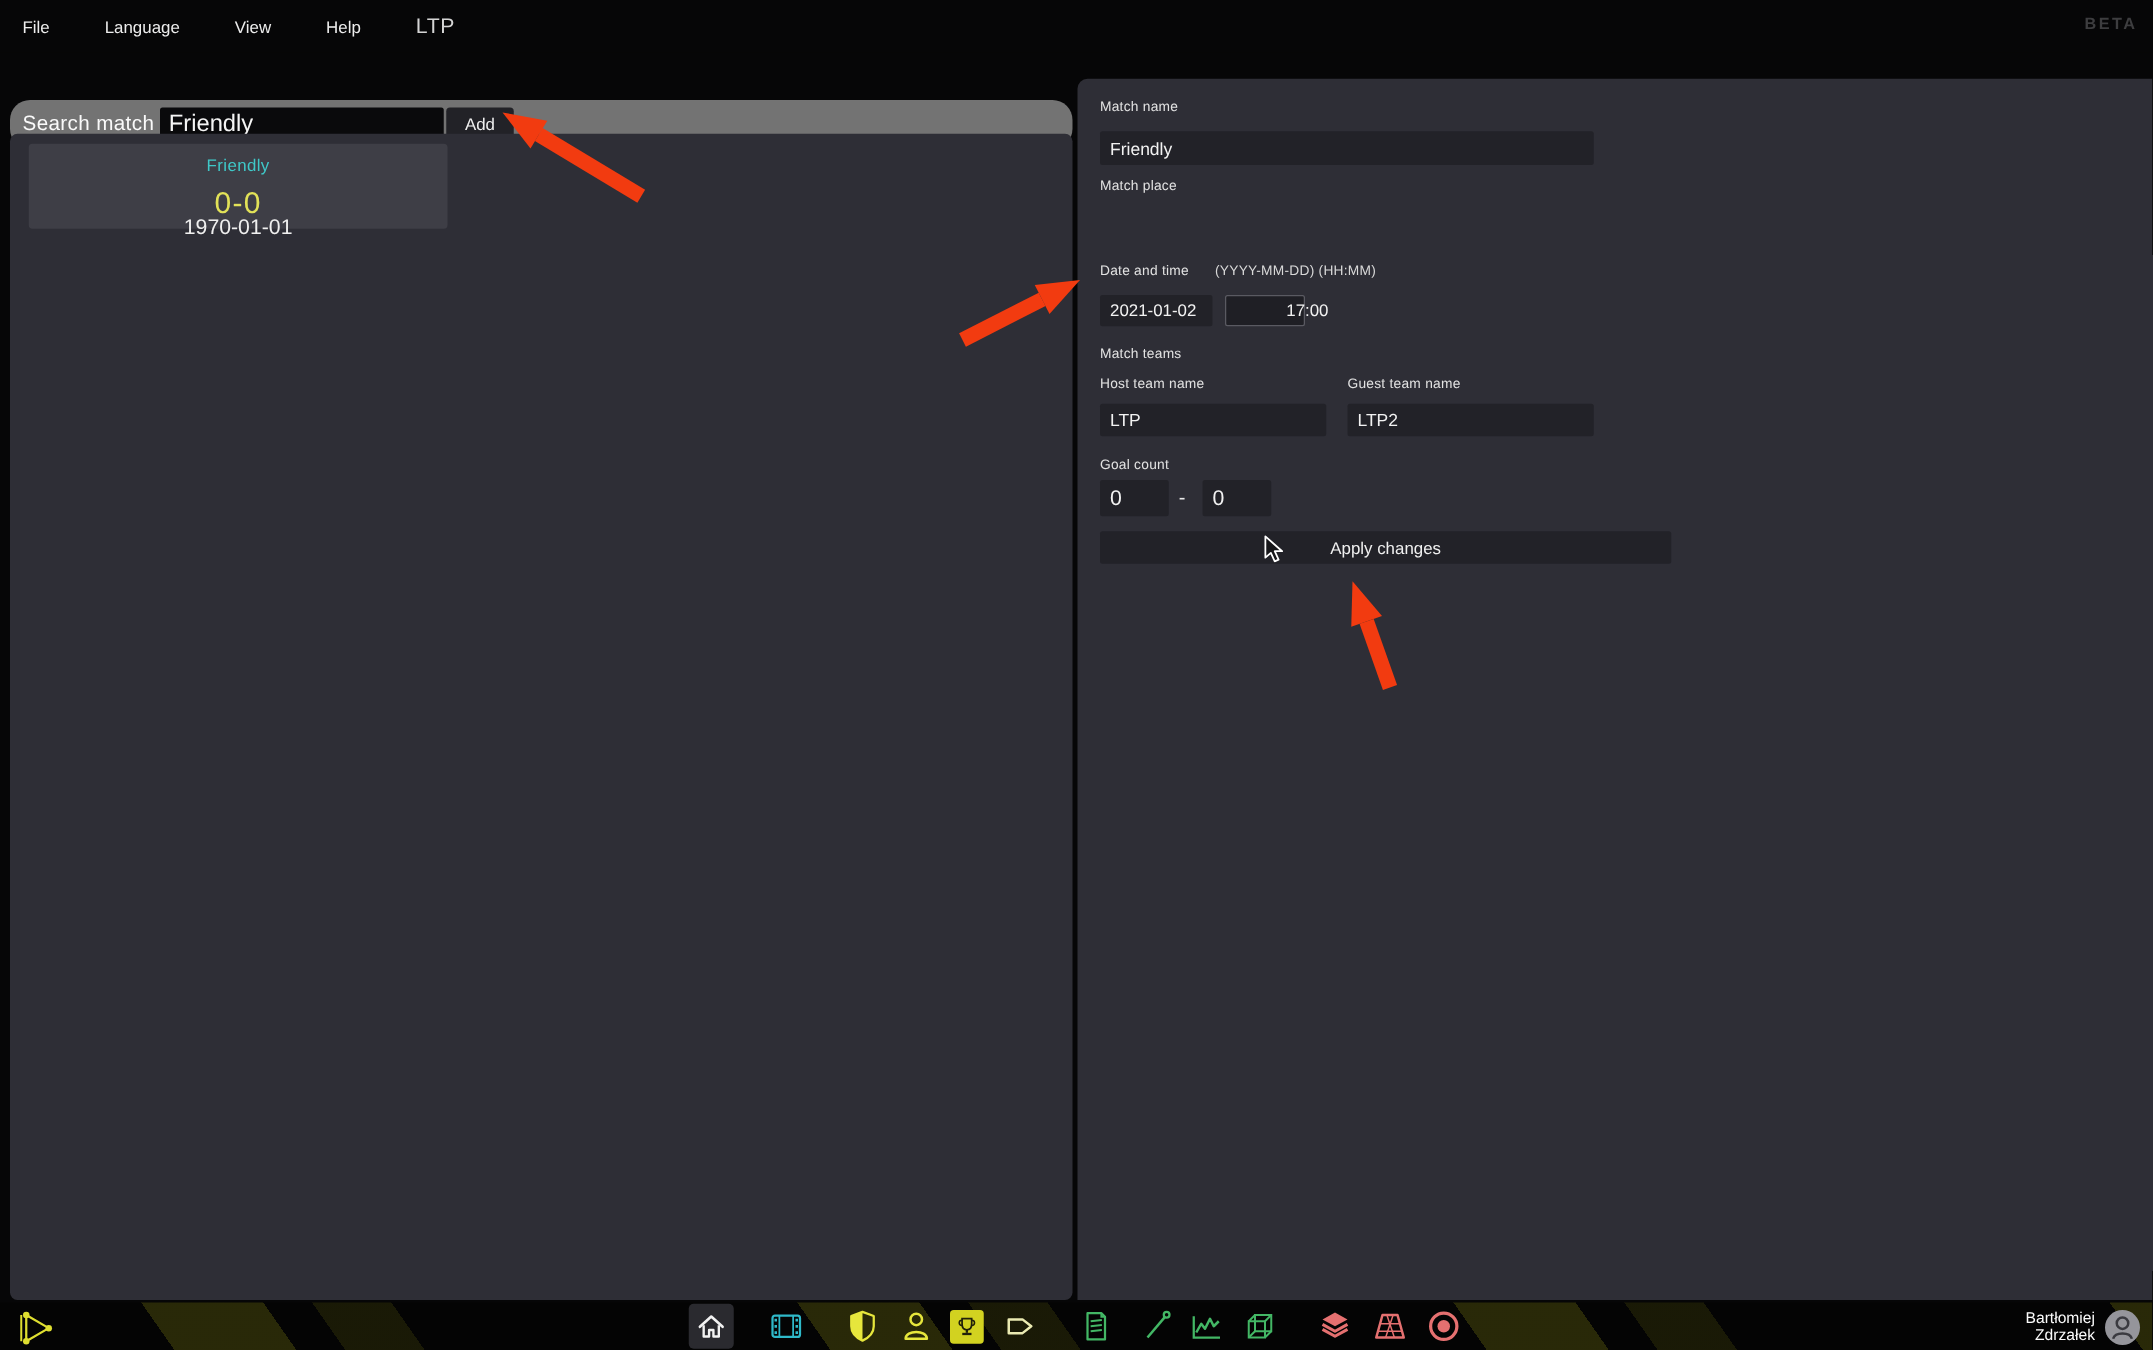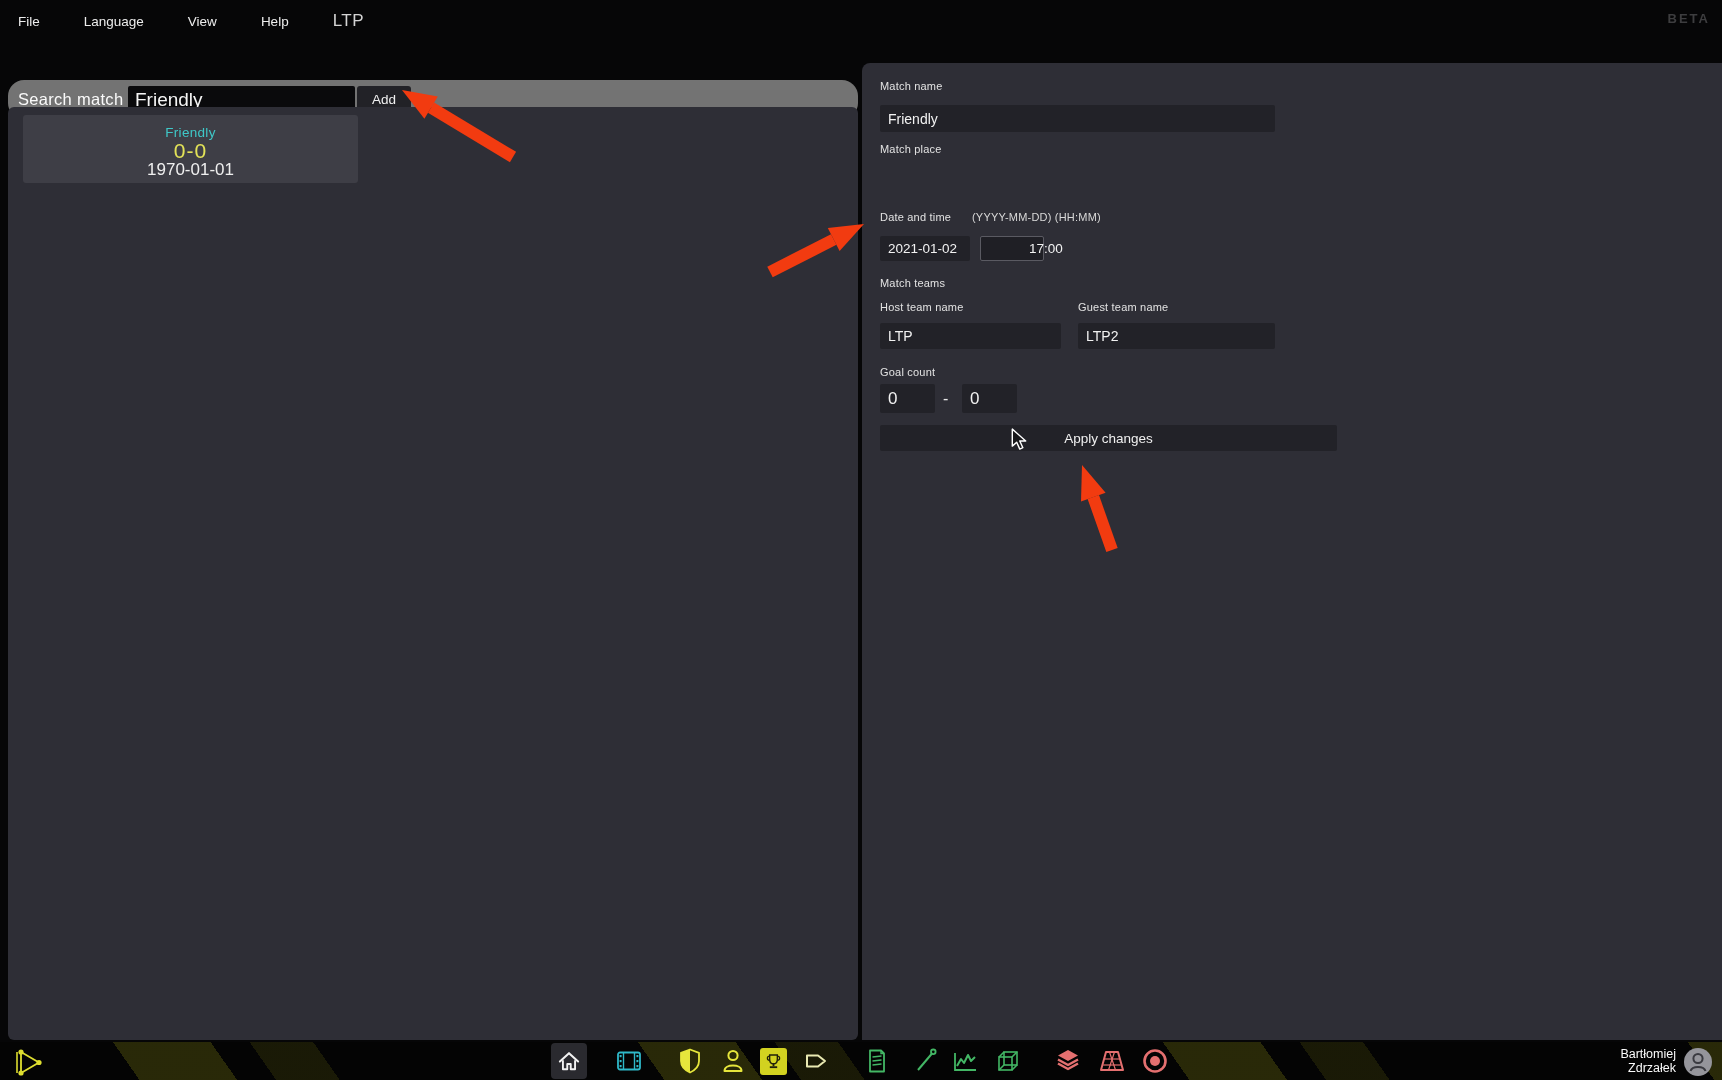--- a/index.html
+++ b/index.html
@@ -19,21 +19,21 @@
   .search-strip{position:absolute;left:8px;top:80px;width:850px;height:39px;background:#737373;border-radius:16px;}
   .search-label{position:absolute;left:10px;top:0;height:39px;display:flex;align-items:center;font-size:16.5px;color:#fafafa;letter-spacing:.3px;}
   .search-input{position:absolute;left:120px;top:6px;width:227px;height:27px;background:#0a0a0c;border-radius:2px;display:flex;align-items:center;padding-left:7px;box-sizing:border-box;font-size:19px;color:#f5f5f5;}
   .add-btn{position:absolute;left:349px;top:6px;width:54px;height:27px;background:#222227;border-radius:3px;display:flex;align-items:center;justify-content:center;font-size:13.5px;color:#f0f0f0;cursor:pointer;}
   
   .left-panel{position:absolute;left:8px;top:107px;width:850px;height:933px;background:#2e2e36;border-radius:6px;}
   .right-panel{position:absolute;left:862px;top:63px;width:860px;height:977px;background:#2e2e36;border-radius:8px 0 0 0;}
   
   .match-card{position:absolute;left:15px;top:8px;width:335px;height:68px;background:#3e3e46;border-radius:3px;text-align:center;cursor:pointer;}
   .match-card .m-name{margin-top:10px;font-size:13.5px;color:#3fc8c8;letter-spacing:.3px;}
-  .match-card .m-score{font-size:21px;color:#e2e258;letter-spacing:1px;line-height:22px;}
+  .match-card .m-score{font-size:24px;color:#e2e258;letter-spacing:1px;line-height:22px;margin-top:12px;}
   .match-card .m-date{font-size:17px;color:#efefef;line-height:16px;}
   
   .f-label{position:absolute;font-size:11px;color:#e2e2e2;letter-spacing:.2px;text-align:center;}
   .f-field{position:absolute;background:#222228;border-radius:2px;display:flex;align-items:center;padding-left:8px;box-sizing:border-box;font-size:14px;color:#f2f2f2;}
   .caret{display:inline-block;width:1.5px;height:13px;background:#e6e6e6;margin-left:2px;}
   .goal-dash{position:absolute;font-size:16px;color:#e8e8e8;}
   .apply-btn{position:absolute;left:18px;top:362px;width:457px;height:26px;background:#222228;border-radius:2px;display:flex;align-items:center;justify-content:center;font-size:13.5px;color:#f0f0f0;cursor:pointer;}
   
   .toolbar{position:absolute;left:0;top:1042px;width:1722px;height:38px;background-color:#040404;overflow:hidden;}
   .toolbar::before{content:"";position:absolute;inset:-10px 0;background:repeating-linear-gradient(55deg,transparent 0 120px,rgba(96,96,14,.40) 120px 200px,transparent 200px 232px,rgba(82,82,12,.28) 232px 284px,transparent 284px 430px);}

